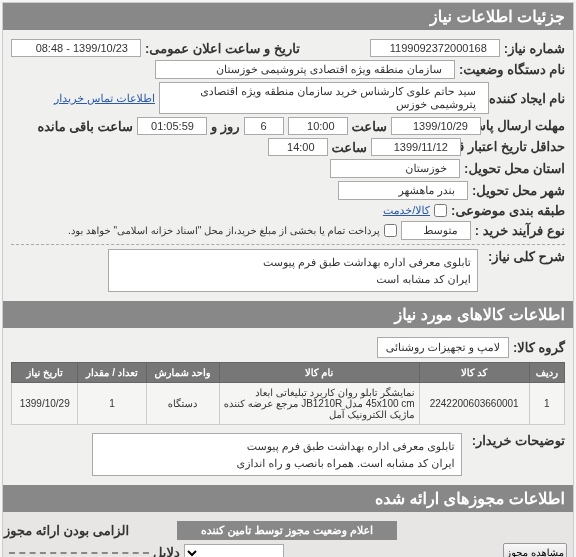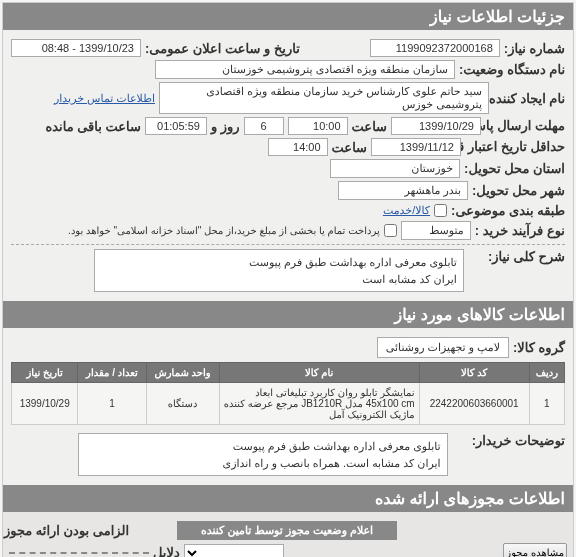--- a/index.html
+++ b/index.html
@@ -36,41 +36,41 @@
 }
 .label {
   font-weight: bold;
   color: #333;
   white-space: nowrap;
   font-size: 13px;
 }
 .field {
   background: #fff;
   border: 1px solid #aaa;
-  padding: 2px 6px;
+  padding: 2px 12px;
   min-height: 18px;
   font-size: 11px;
   display: inline-block;
 }
 .field-md { width: 130px; }
 .field-sm { width: 60px; }
 .link {
   color: #2a5aa8;
   text-decoration: underline;
   cursor: pointer;
 }
 .divider {
   border-top: 1px dashed #aaa;
   margin: 4px 0;
 }
 .desc-box {
   background: #fff;
   border: 1px solid #aaa;
   padding: 4px 6px;
-  margin-right: 20px;
+  margin-right: 6px;
   width: 370px;
   line-height: 1.5;
 }
 table.data {
   width: 100%;
   border-collapse: collapse;
   background: #fff;
   margin-top: 4px;
 }
 table.data th {
@@ -155,21 +155,21 @@
       <span class="link">اطلاعات تماس خریدار</span>
     </div>
 
     <div class="row">
       <span class="label" style="width:80px;line-height:1.2">مهلت ارسال پاسخ: تا تاریخ:</span>
       <span class="field" style="width:90px">1399/10/29</span>
       <span class="label">ساعت</span>
       <span class="field field-sm">10:00</span>
       <span class="field" style="width:40px;text-align:center">6</span>
       <span class="label">روز و</span>
-      <span class="field" style="width:62px">01:05:59</span>
+      <span class="field" style="width:70px">01:05:59</span>
       <span class="label">ساعت باقی مانده</span>
     </div>
 
     <div class="row">
       <span class="label" style="width:100px;line-height:1.2">حداقل تاریخ اعتبار قیمت: تا تاریخ:</span>
       <span class="field" style="width:90px">1399/11/12</span>
       <span class="label">ساعت</span>
       <span class="field field-sm">14:00</span>
     </div>
 

